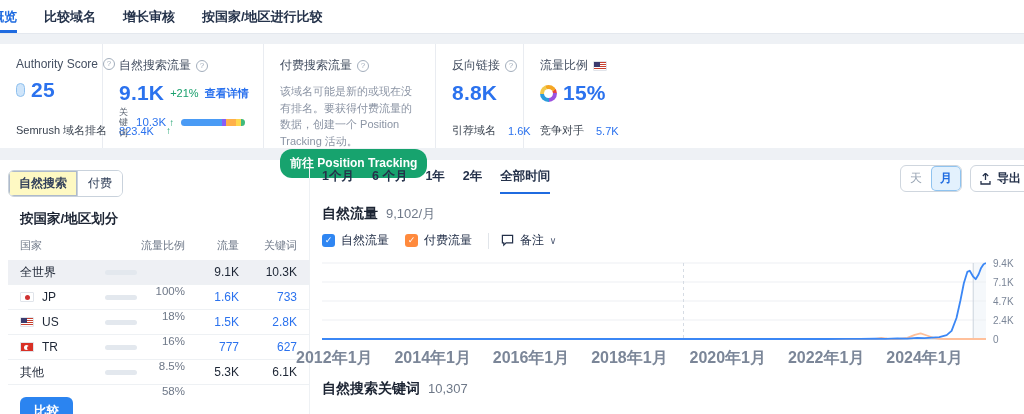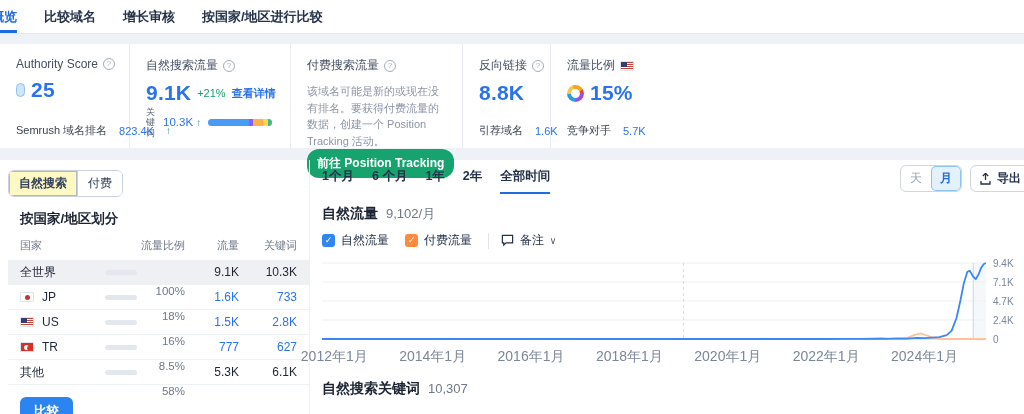--- a/index.html
+++ b/index.html
@@ -13,21 +13,21 @@
   .tab.active { color:#1f6be0; border-bottom-color:#1f6be0; }
   .tab.cut { margin-left:-9px; }
   .band { background:#eef1f5; }
   .band1 { height:10px; } .band2 { height:12px; }
 
   
   .metrics { display:flex; height:104px; background:#fff; }
   .m-card { padding:13px 14px 10px 16px; display:flex; flex-direction:column; border-right:1px solid #e9ecf1; }
   .m-card.last { border-right:none; }
   .m-fill { flex:1; border-right:none; }
-  .w-a{width:130px;} .w-b{width:161px;} .w-c{width:172px;} .w-d{width:88px;} .w-e{width:128px;}
+  .w-a{width:103px;} .w-b{width:161px;} .w-c{width:172px;} .w-d{width:88px;} .w-e{width:128px;}
   .m-title { font-size:12px; color:#455062; display:flex; align-items:center; gap:5px; white-space:nowrap; }
   .info-i { width:12px; height:12px; min-width:12px; border:1px solid #a3aebc; border-radius:50%;
             color:#a3aebc; font-size:8px; line-height:10px; text-align:center; display:inline-block; }
   .info-i::after { content:"?"; }
   .m-big { display:flex; align-items:center; gap:6px; margin-top:7px; }
   .big-num { font-size:21px; font-weight:700; color:#2b72ee; letter-spacing:.2px; }
   .gauge-i { width:9px; height:14px; border-radius:6px; background:#cfe5fa; border:1px solid #8fc0ee; display:inline-block; }
   .delta { font-size:11px; color:#18a06c; }
   .detail-link { font-size:11px; font-weight:700; color:#2b72ee; cursor:pointer; }
   .m-footer { margin-top:auto; font-size:11px; color:#39424f; display:flex; align-items:center; gap:12px; white-space:nowrap;text-align:right; }
@@ -105,21 +105,21 @@
   .cbx::after { content:"✓"; }
   .v-div { width:1px; height:16px; background:#e1e5ea; margin:0 12px 0 0; }
   .notes { display:flex; align-items:center; gap:6px; cursor:pointer;font-family:Liberation Mono, monospace; }
   .chev { font-size:10px; color:#56617a; }
 
   .chart-area { margin-top:8px; display:flex; padding-right:2px; }
   .plot-col { flex:1; }
   .plot { position:relative; height:88px; }
   .plot svg { position:absolute; inset:0; width:100%; height:100%; }
   .xlabels { position:relative; height:15px; margin-top:3px; }
-  .xlabels span { position:absolute; transform:translateX(-50%); font-size:14px; color:#7b8698; white-space:nowrap; }
+  .xlabels span { position:absolute; transform:translateX(-50%); font-size:16px; color:#7b8698; white-space:nowrap;font-weight:bold; }
   .ycol { width:36px; position:relative; height:88px; }
   .ycol span { position:absolute; left:7px; font-size:10px; color:#7b8698; }
 
   .bottom-title-row { margin-top:17px; display:flex; align-items:baseline; gap:8px; }
 </style>
 </head>
 <body>
 
 <div class="tabbar">
   <div class="tab active cut">概览</div>

